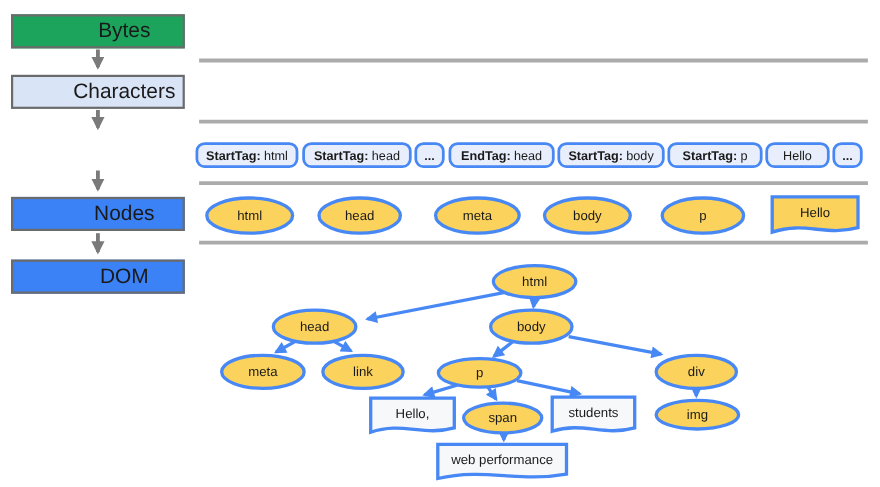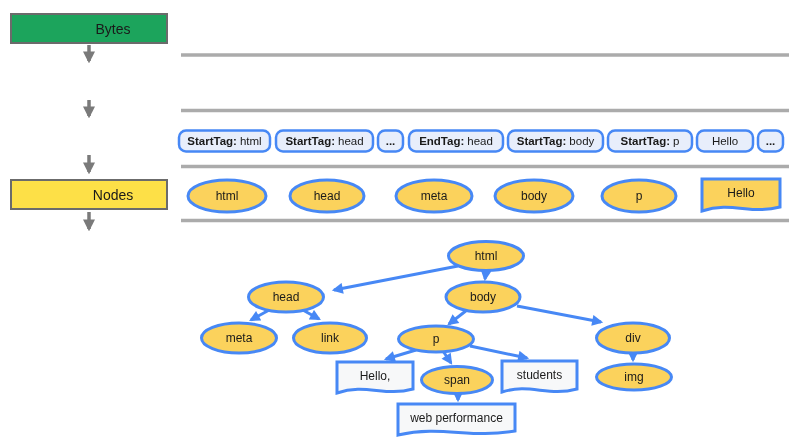--- a/index.html
+++ b/index.html
@@ -7,25 +7,25 @@
     width:800px;height:443px;background:#ffffff;
     font-family:"Liberation Sans",sans-serif;
   }
   .stage{position:relative;width:800px;height:443px;overflow:hidden;}
 
   
   .flow-box{
     position:absolute;left:10px;width:158px;height:31px;
     border:2px solid #6b6b6b;box-sizing:border-box;
     display:flex;align-items:center;justify-content:center;
-    font-size:14px;color:#1a1a1a;padding-left:48px;
+    font-size:19px;color:#1a1a1a;padding-left:48px;
   }
   .flow-green{background:#1ca45c;}
   .flow-blue{background:#d9e5f7;}
-  .flow-yellow{background:#fde047;}
+  .flow-yellow{background:#3b82f6;}
 
   svg{position:absolute;left:0;top:0;}
 
   .sep{stroke:#ababab;stroke-width:3.5;}
   .garrow-line{stroke:#7a7a7a;stroke-width:3.5;}
 
   .token-box{fill:#e8eefb;stroke:#4788f5;stroke-width:2.5;}
   .token-text{font-size:11.5px;fill:#1a1a1a;text-anchor:middle;}
   .token-text .b{font-weight:bold;}
 
@@ -37,22 +37,28 @@
   .edge{stroke:#4788f5;stroke-width:3;fill:none;}
 </style>
 </head>
 <body>
 
 <div class="stage">
 
   <div class="flow-box flow-green" style="top:13px;">
       <span>Bytes</span>
     </div>
+  <div class="flow-box flow-blue" style="top:68px;">
+      <span>Characters</span>
+    </div>
   <div class="flow-box flow-yellow" style="top:179px;">
       <span>Nodes</span>
+    </div>
+  <div class="flow-box flow-yellow" style="top:236px;">
+      <span>DOM</span>
     </div>
 
   <svg width="800" height="443" viewBox="0 0 800 443">
     <defs>
       <marker id="garrow" markerUnits="userSpaceOnUse" markerWidth="12" markerHeight="12" viewBox="0 0 10 10" refX="8" refY="5" orient="auto">
         <path d="M0,0 L10,5 L0,10 Z" fill="#7a7a7a"></path>
       </marker>
       <marker id="barrow" markerUnits="userSpaceOnUse" markerWidth="12" markerHeight="11" viewBox="0 0 10 10" refX="8" refY="5" orient="auto">
         <path d="M0,0 L10,5 L0,10 Z" fill="#4788f5"></path>
       </marker>

